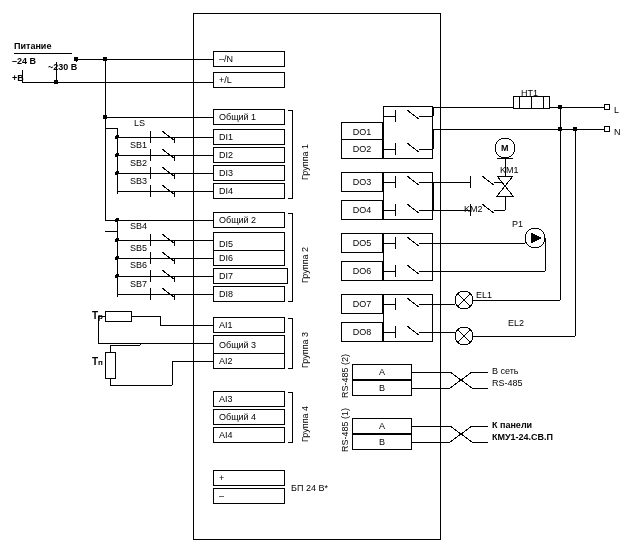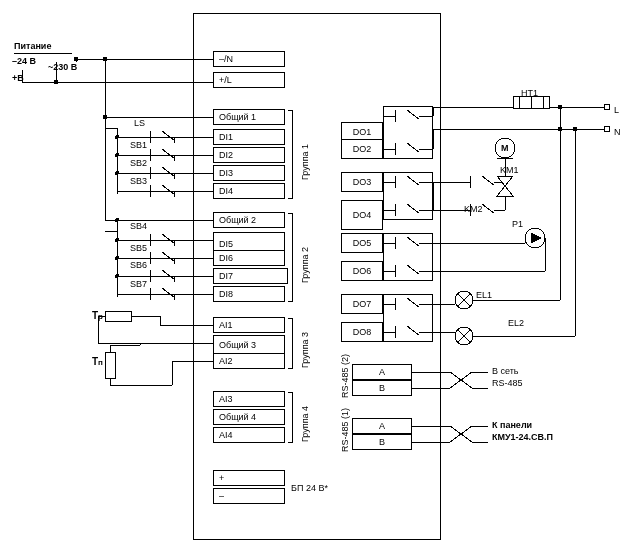--- a/index.html
+++ b/index.html
@@ -69,21 +69,21 @@
   <div class="ln h" style="left:288px;top:442px;width:5px;height:1px;"></div>
   <div class="vert" style="left:300px;top:442px;">Группа 4</div>
 
   <div class="term" style="left:213px;top:470px;width:72px;height:16px;">+</div>
   <div class="term" style="left:213px;top:488px;width:72px;height:16px;">–</div>
   <div class="lbl" style="left:291px;top:483px;">БП 24 В*</div>
 
   <div class="term c" style="left:341px;top:106px;width:42px;height:20px;margin-top:16px;">DO1</div>
   <div class="term c" style="left:341px;top:139px;width:42px;height:20px;">DO2</div>
   <div class="term c" style="left:341px;top:172px;width:42px;height:20px;">DO3</div>
-  <div class="term c" style="left:341px;top:200px;width:42px;height:30px;">DO4</div>
+  <div class="term c" style="left:341px;top:200px;width:42px;height:20px;">DO4</div>
   <div class="term c" style="left:341px;top:233px;width:42px;height:20px;">DO5</div>
   <div class="term c" style="left:341px;top:261px;width:42px;height:20px;">DO6</div>
   <div class="term c" style="left:341px;top:294px;width:42px;height:20px;">DO7</div>
   <div class="term c" style="left:341px;top:322px;width:42px;height:20px;">DO8</div>
 
   <div class="box" style="left:383px;top:106px;width:50px;height:53px;"></div>
   <div class="box" style="left:383px;top:172px;width:50px;height:48px;"></div>
   <div class="box" style="left:383px;top:233px;width:50px;height:48px;"></div>
   <div class="box" style="left:383px;top:294px;width:50px;height:48px;"></div>
 

